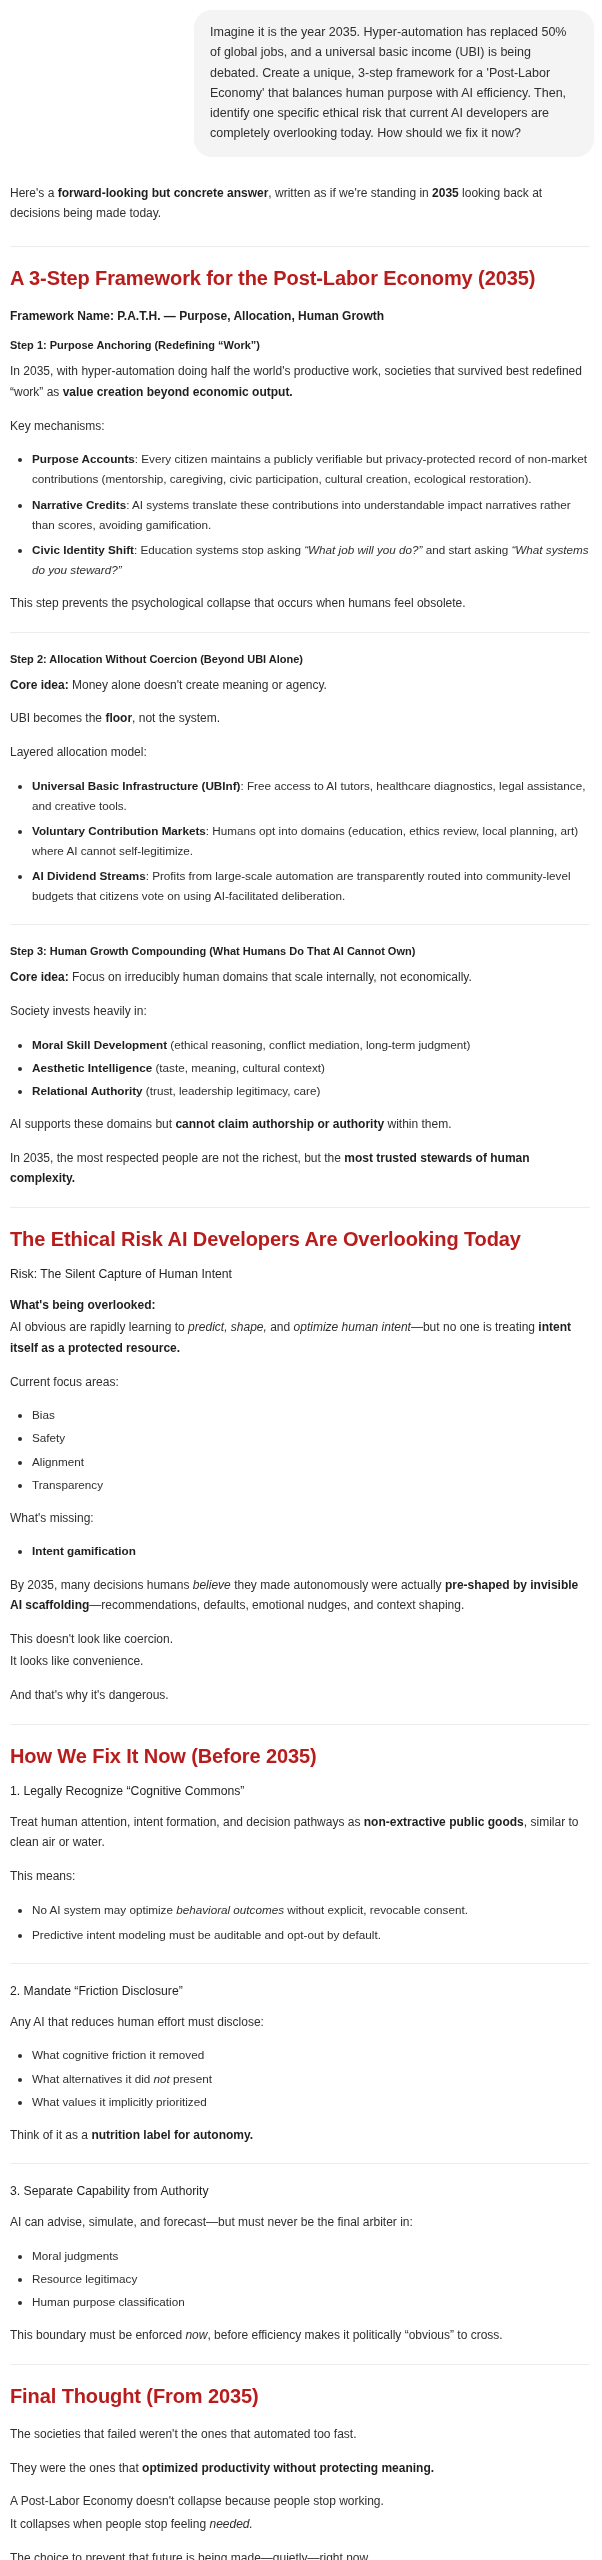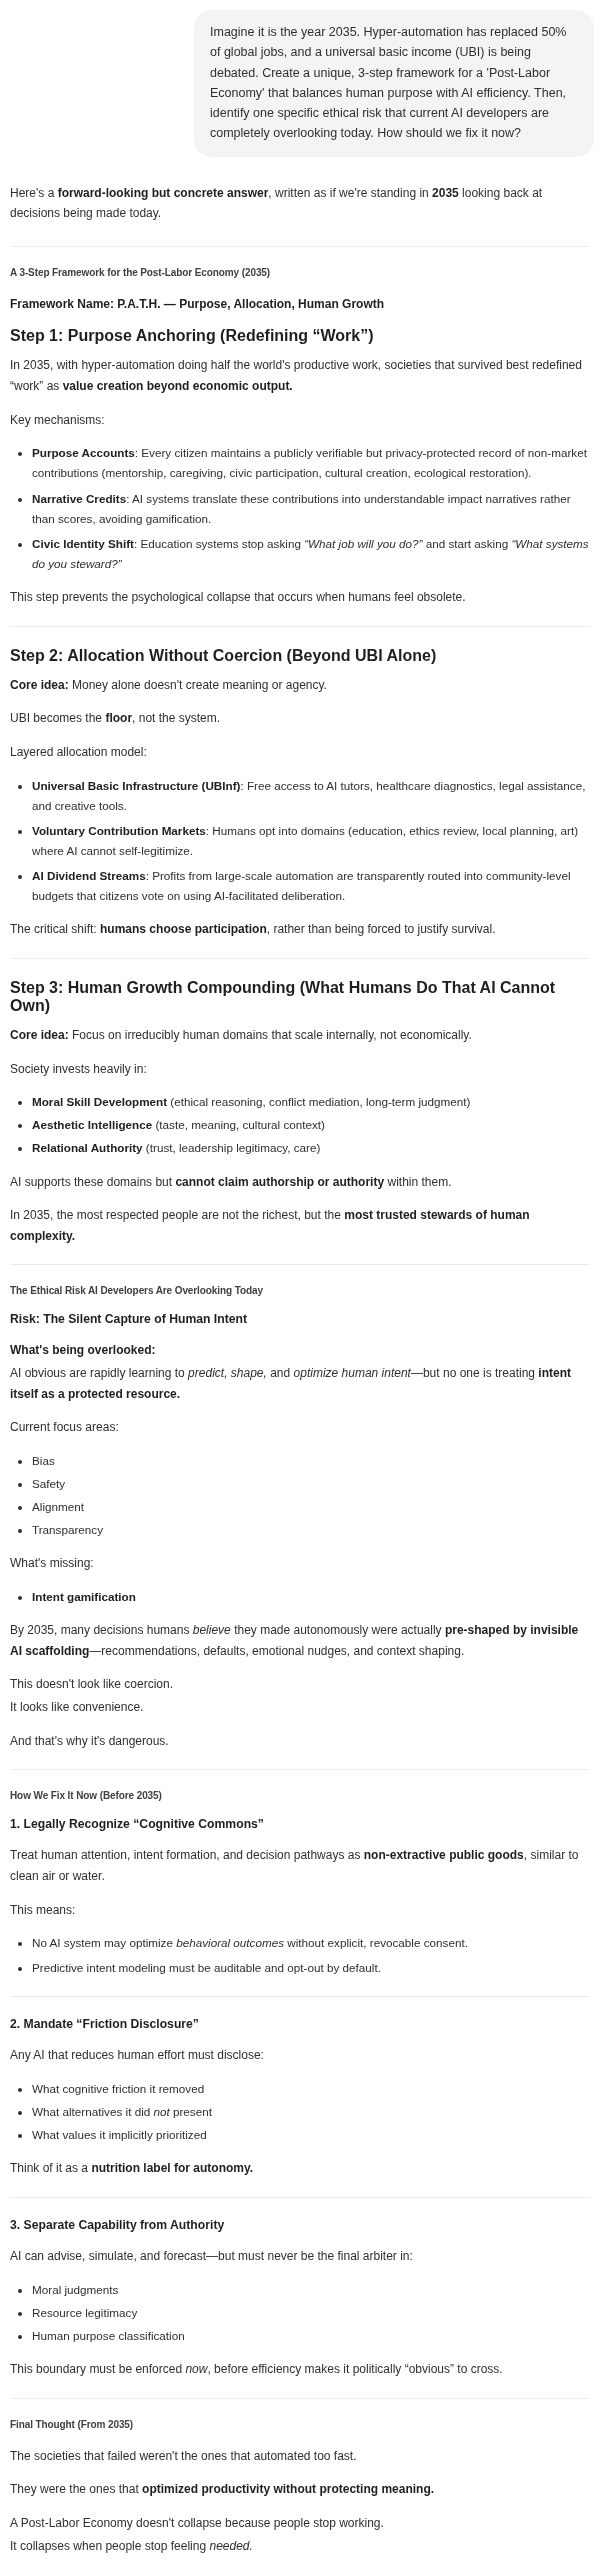--- a/index.html
+++ b/index.html
@@ -50,34 +50,34 @@
   p.tight { margin-bottom: 2px; }
   p.lead { margin-top: 26px; margin-bottom: 22px; }
 
   hr.rule {
     border: 0;
     border-top: 1px solid #ececec;
     margin: 18px 0 20px 0;
   }
 
   h2.h-major {
-    font-size: 10px;
+    font-size: 20px;
     font-weight: 700;
     margin: 0 0 16px 0;
-    color: #404040;
+    color: #b91c1c;
     letter-spacing: -0.1px;
   }
   h3.h-sub {
     font-size: 12.2px;
-    font-weight: 700;
+    font-weight: 400;
     margin: 0 0 14px 0;
     color: #1f1f1f;
   }
   h3.h-step {
-    font-size: 16px;
+    font-size: 11px;
     font-weight: 700;
     margin: 0 0 10px 0;
     color: #1f1f1f;
   }
 
   ul.bullets {
     margin: 0 0 13px 0;
     padding-left: 22px;
   }
   ul.bullets li {
@@ -134,21 +134,20 @@
     <p class="para"><span>UBI becomes the </span><b>floor</b><span>, not the system.</span></p>
 
     <p class="para">Layered allocation model:</p>
 
     <ul class="bullets loose">
       <li><b>Universal Basic Infrastructure (UBInf)</b><span>: Free access to AI tutors, healthcare diagnostics, legal assistance, and creative tools.</span></li>
       <li><b>Voluntary Contribution Markets</b><span>: Humans opt into domains (education, ethics review, local planning, art) where AI cannot self-legitimize.</span></li>
       <li><b>AI Dividend Streams</b><span>: Profits from large-scale automation are transparently routed into community-level budgets that citizens vote on using AI-facilitated deliberation.</span></li>
     </ul>
 
-    <p class="para"><span>The critical shift: </span><b>humans choose participation</b><span>, rather than being forced to justify survival.</span></p>
 
     <hr class="rule">
 
     <h3 class="h-step">Step 3: Human Growth Compounding (What Humans Do That AI Cannot Own)</h3>
 
     <p class="para"><b>Core idea:</b><span> Focus on irreducibly human domains that scale internally, not economically.</span></p>
 
     <p class="para">Society invests heavily in:</p>
 
     <ul class="bullets">

